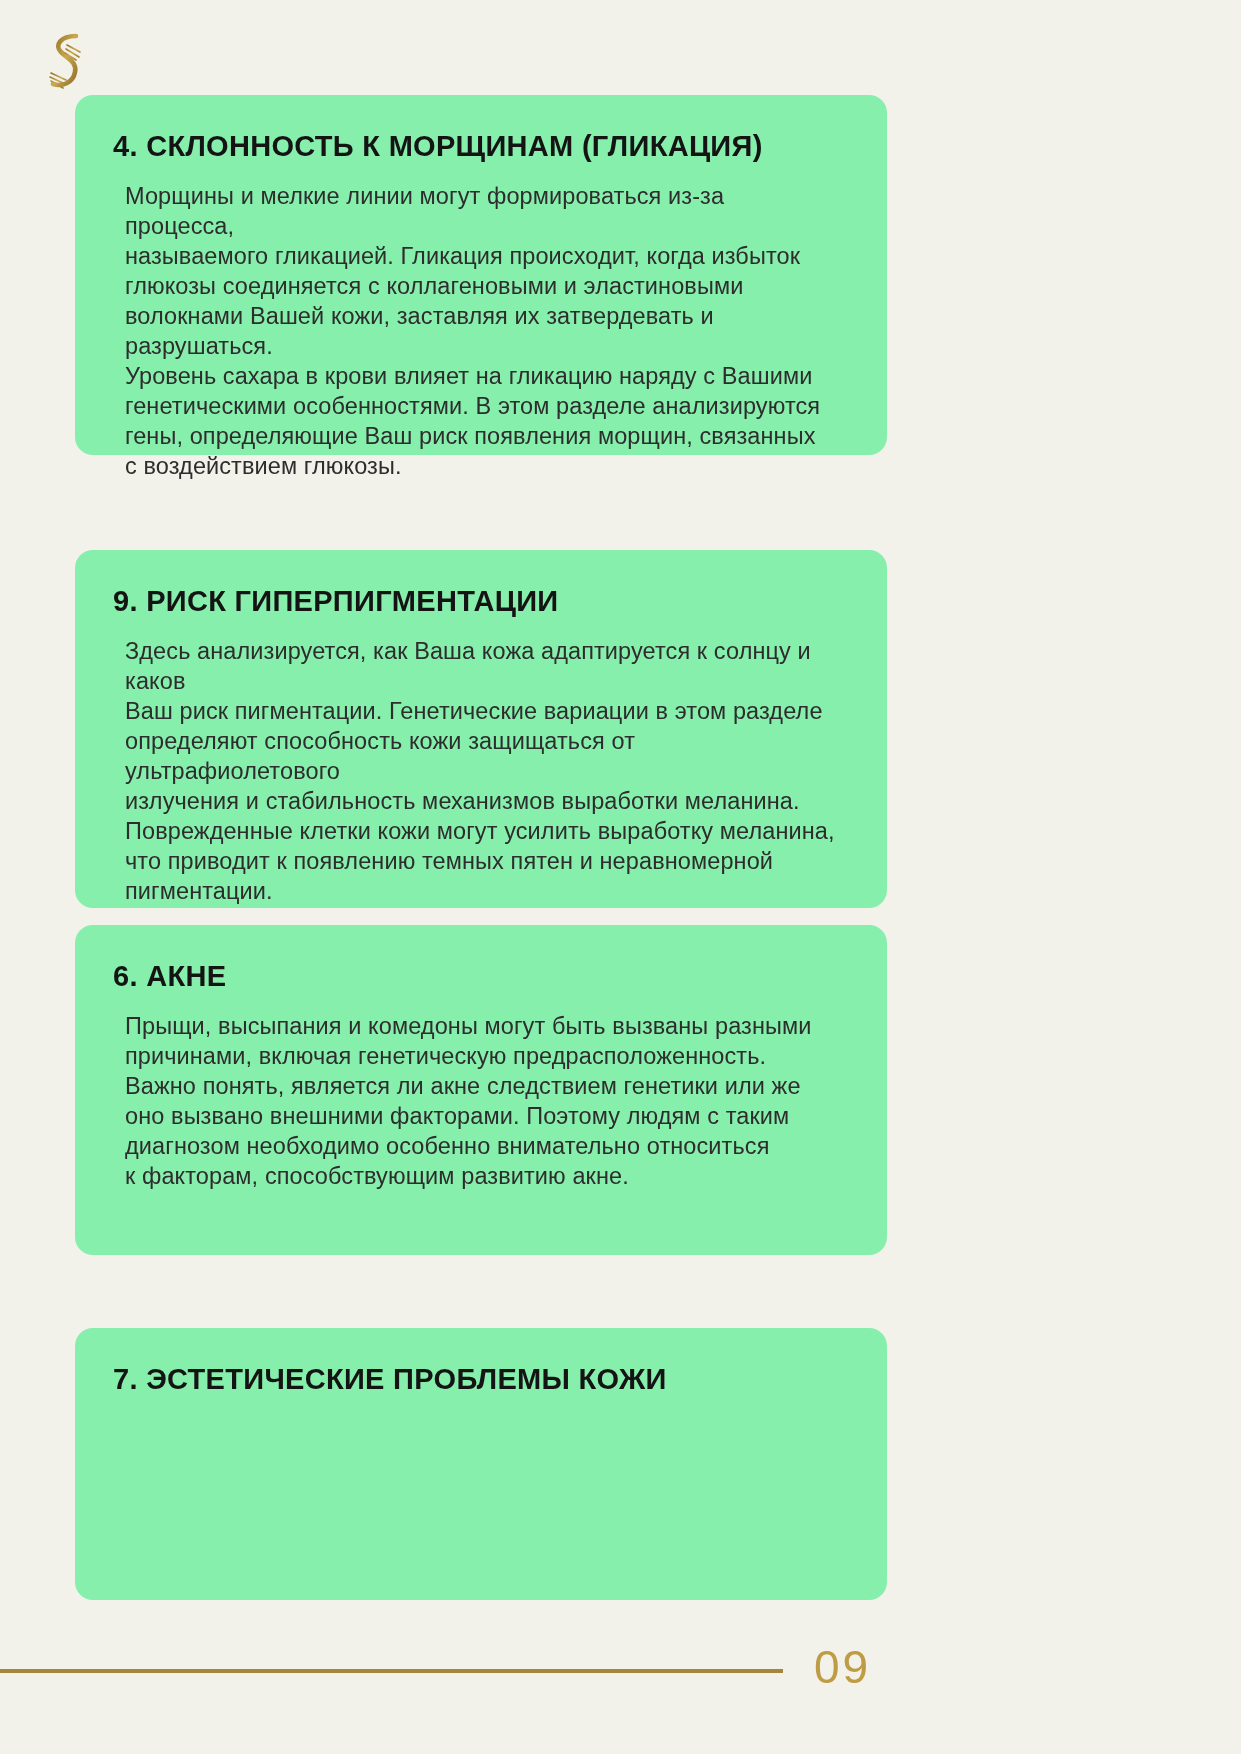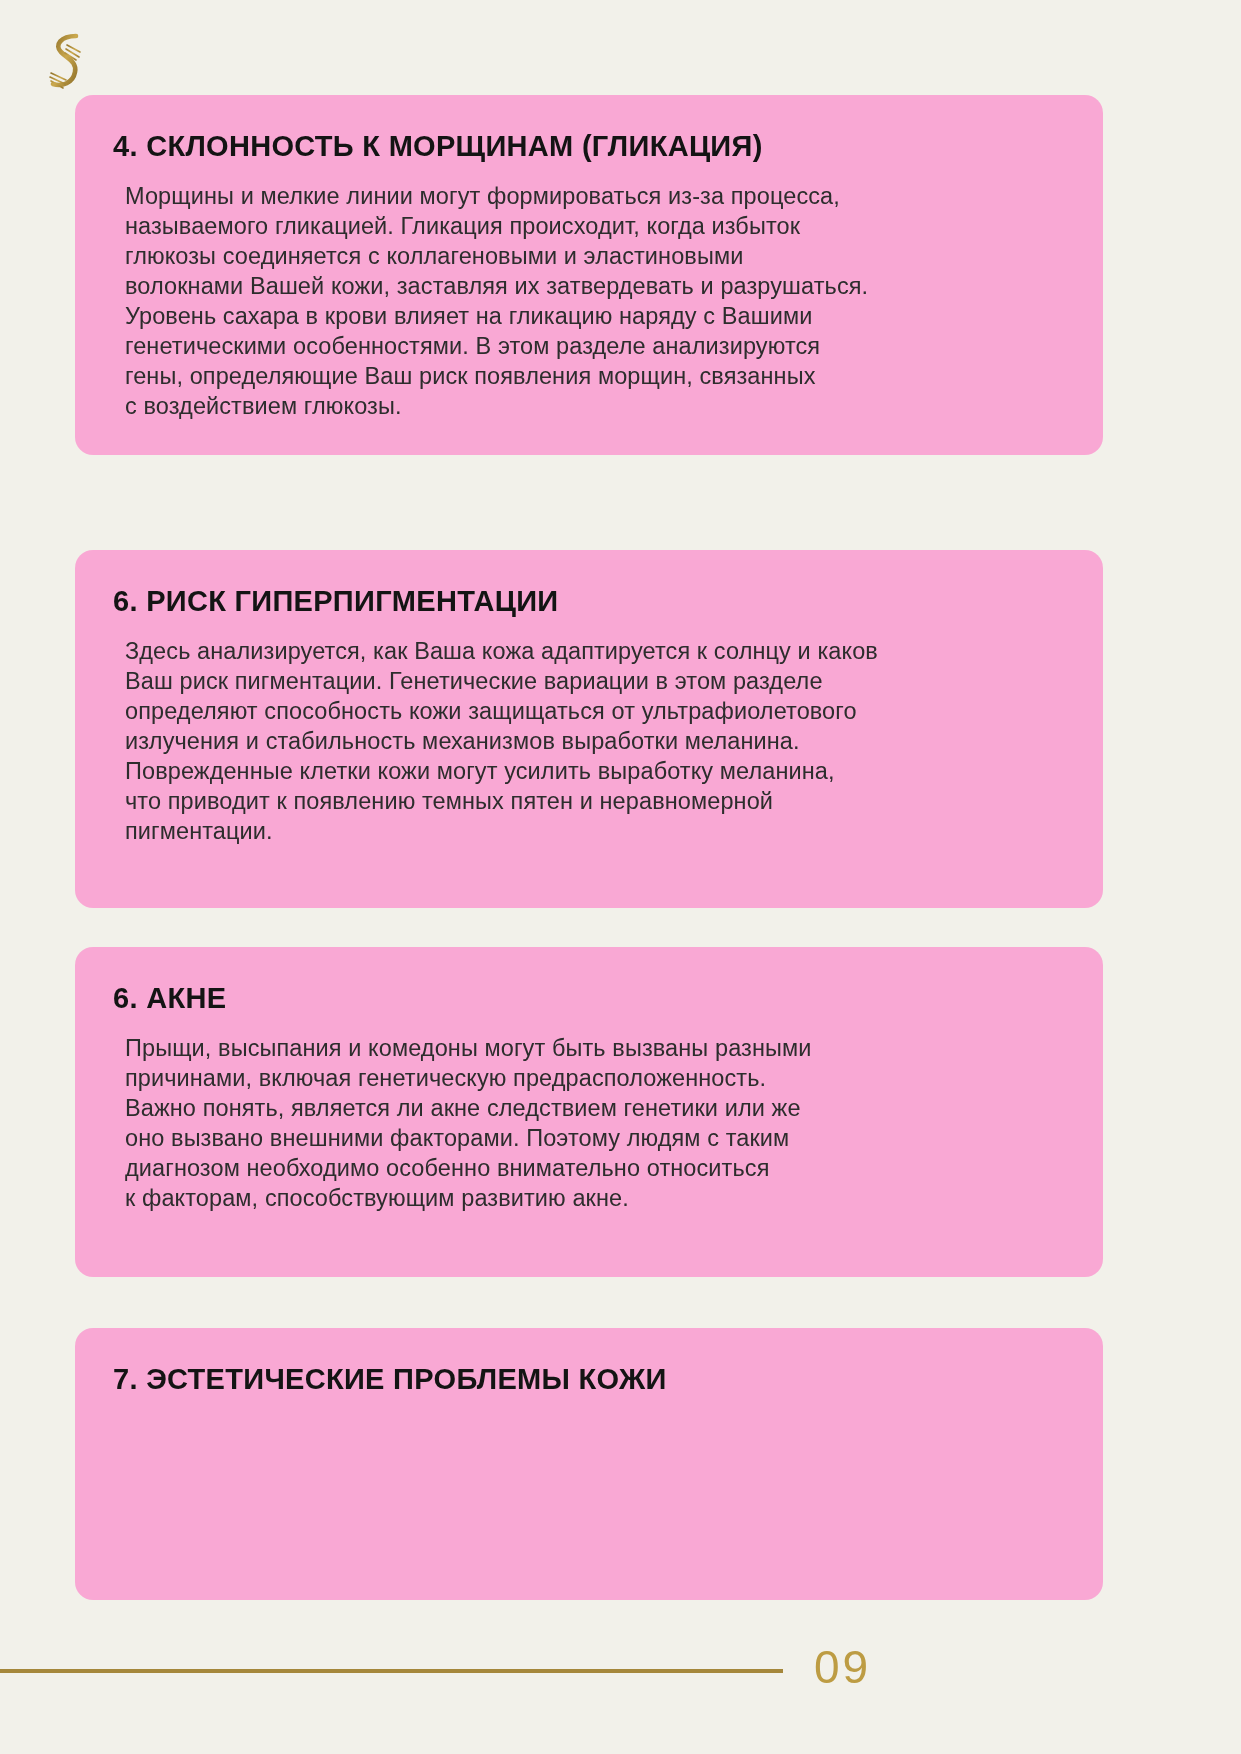--- a/index.html
+++ b/index.html
@@ -14,29 +14,29 @@
   .logo {
     position: absolute;
     left: 46px;
     top: 32px;
     width: 40px;
     height: 68px;
   }
   .card {
     position: absolute;
     left: 75px;
-    width: 1028px;
+    width: 812px;
     box-sizing: border-box;
-    background: #f9a8d4;
+    background: #86efac;
     border-radius: 18px;
     padding: 34px 40px 36px 38px;
   }
   .card-1 { top: 95px;  height: 360px; }
   .card-2 { top: 550px; height: 358px; }
-  .card-3 { top: 947px; height: 330px; }
+  .card-3 { top: 925px; height: 330px; }
   .card-4 { top: 1328px; height: 272px; }
   .card h2 {
     margin: 0 0 18px 0;
     font-size: 29px;
     line-height: 34px;
     font-weight: 700;
     letter-spacing: 0.3px;
     color: #141414;
   }
   .card p {
@@ -91,21 +91,21 @@
 называемого гликацией. Гликация происходит, когда избыток
 глюкозы соединяется с коллагеновыми и эластиновыми
 волокнами Вашей кожи, заставляя их затвердевать и разрушаться.
 Уровень сахара в крови влияет на гликацию наряду с Вашими
 генетическими особенностями. В этом разделе анализируются
 гены, определяющие Ваш риск появления морщин, связанных
 с воздействием глюкозы.</p>
   </section>
 
   <section class="card card-2">
-    <h2>6. РИСК ГИПЕРПИГМЕНТАЦИИ</h2>
+    <h2>9. РИСК ГИПЕРПИГМЕНТАЦИИ</h2>
     <p>Здесь анализируется, как Ваша кожа адаптируется к солнцу и каков
 Ваш риск пигментации. Генетические вариации в этом разделе
 определяют способность кожи защищаться от ультрафиолетового
 излучения и стабильность механизмов выработки меланина.
 Поврежденные клетки кожи могут усилить выработку меланина,
 что приводит к появлению темных пятен и неравномерной
 пигментации.</p>
   </section>
 
   <section class="card card-3">

